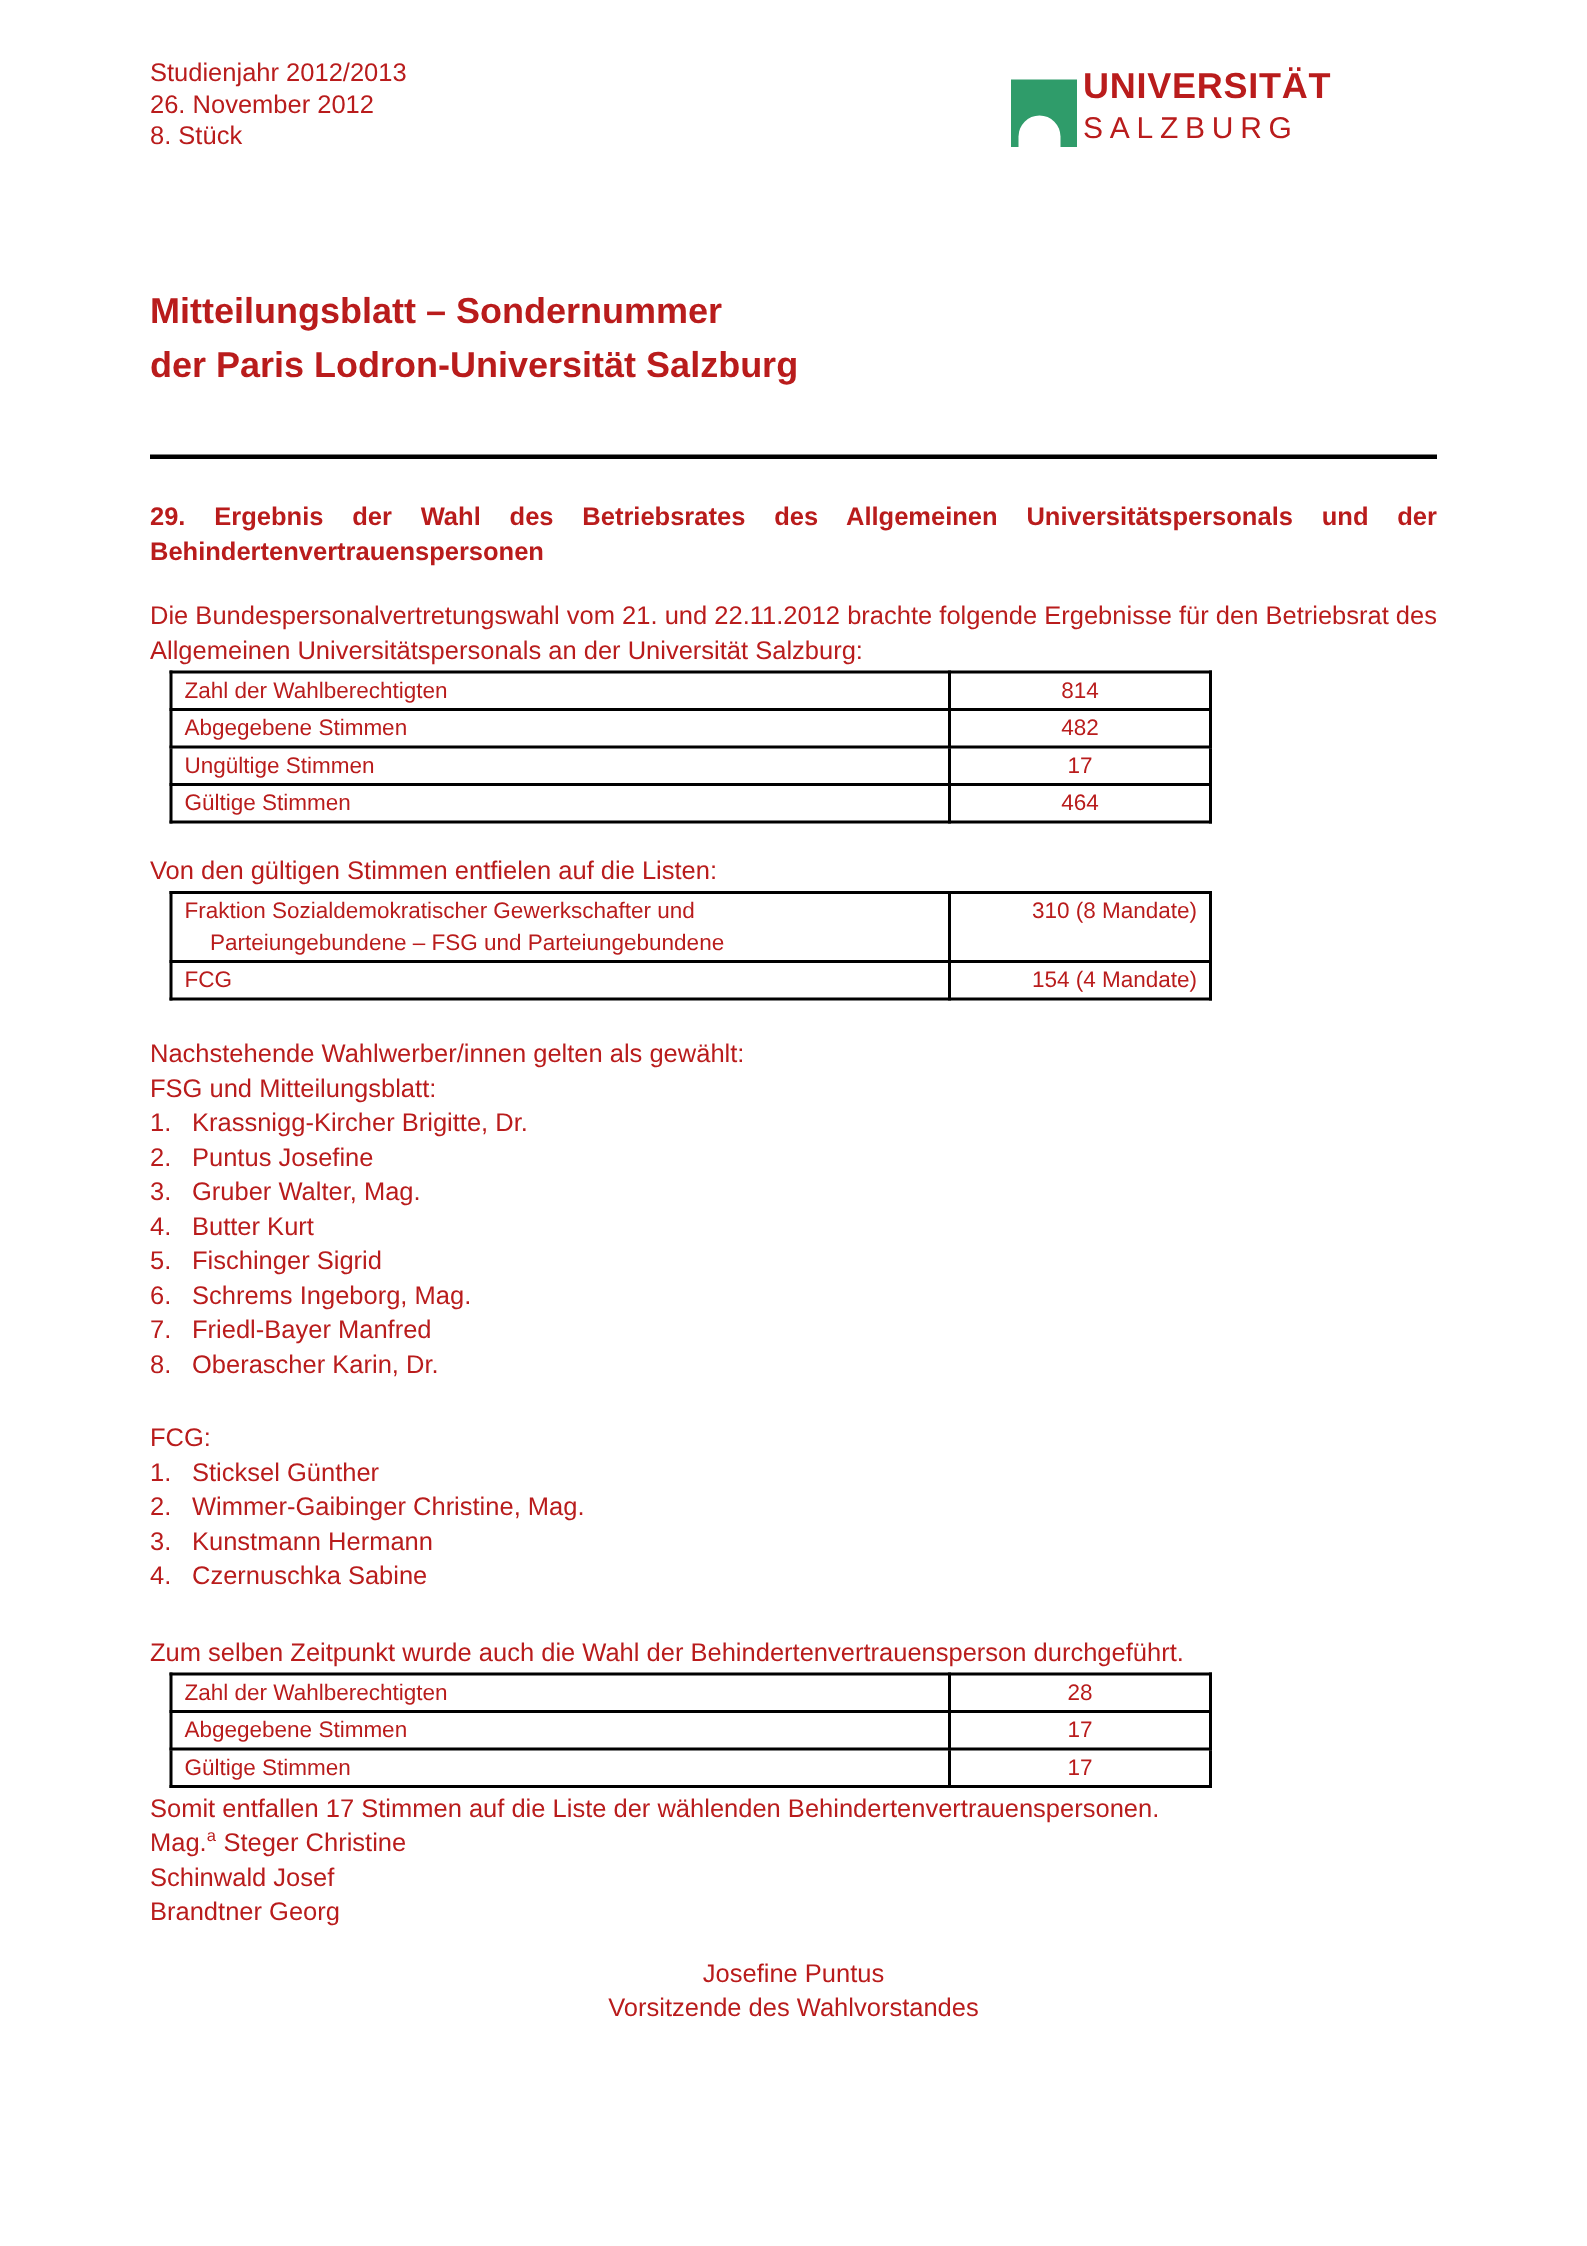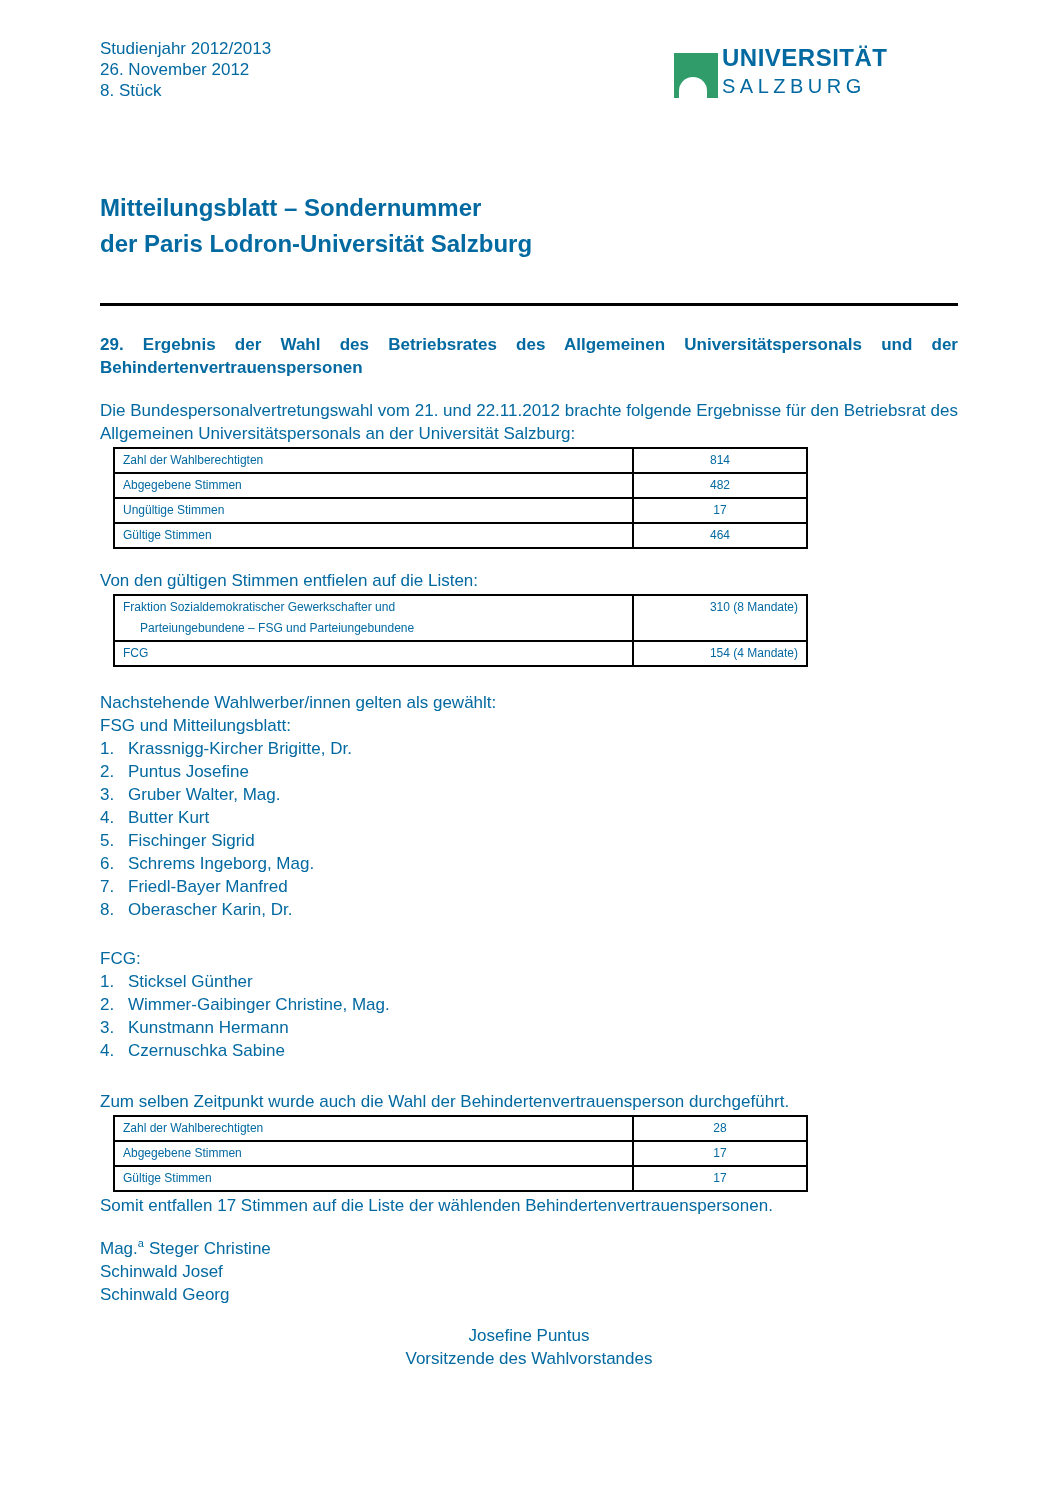--- a/index.html
+++ b/index.html
@@ -3,21 +3,21 @@
 <meta charset="utf-8">
 <style>
   html, body { margin: 0; padding: 0; background: #ffffff; }
   .page {
     position: relative;
     width: 1058px;
     height: 1497px;
     box-sizing: border-box;
     padding: 38px 100px 0 100px;
     background: #ffffff;
-    color: #0369a1;
+    color: #b91c1c;
     font-family: "Liberation Sans", sans-serif;
     font-size: 17px;
     line-height: 23px;
     overflow: hidden;
   }
 
   
   .header-left div { font-size: 17px; line-height: 21px; }
 
   .logo {
@@ -57,41 +57,41 @@
   .rule { margin-top: 41px; border-top: 3px solid #000; height: 0; }
 
   .section-heading { margin: 27px 0 0 0; font-weight: bold; text-align: justify; }
   .intro { margin: 20px 0 0 0; text-align: justify; }
 
   
   table.vote-table { border-collapse: collapse; margin: 2px 0 0 13px; table-layout: fixed; }
   table.vote-table td {
     border: 2px solid #000;
     padding: 1px 8px;
-    font-size: 12px;
+    font-size: 15px;
     line-height: 21px;
     vertical-align: top;
   }
   td.label-col { width: 501px; }
   td.value-col { width: 156px; text-align: center; }
   td.value-left { text-align: right; }
   .indent2 { padding-left: 17px; }
 
   .lists-intro { margin: 20px 0 0 0; }
 
   .p-elected { margin: 24px 0 0 0; }
   .p-subhead { margin: 0; }
   .p-fcg { margin: 26px 0 0 0; }
   .p-bvp { margin: 28px 0 0 0; }
   .p-somit { margin: 2px 0 0 0; }
 
   .nlist-item { display: flex; }
   .nlist-num { width: 28px; flex: none; }
 
-  .signatories { margin-top: 20px; }
+  .signatories { }
   .signatories sup { font-size: 11px; line-height: 0; }
   .sig-name { margin-left: 5px; }
 
   .closing { margin-top: 18px; text-align: center; }
 </style>
 </head>
 <body>
 
 <div class="page">
 
@@ -239,21 +239,21 @@
     </tbody>
   </table>
 
   <p class="p-somit">Somit entfallen 17 Stimmen auf die Liste der wählenden Behindertenvertrauenspersonen.</p>
 
   <div class="signatories">
     <div>
       <span>Mag.</span><sup>a</sup><span class="sig-name">Steger Christine</span>
     </div>
     <div>Schinwald Josef</div>
-    <div>Schinwald Georg</div>
+    <div>Brandtner Georg</div>
   </div>
 
   <div class="closing">
     <div>Josefine Puntus</div>
     <div>Vorsitzende des Wahlvorstandes</div>
   </div>
 
 </div>
 
 </body></html>

